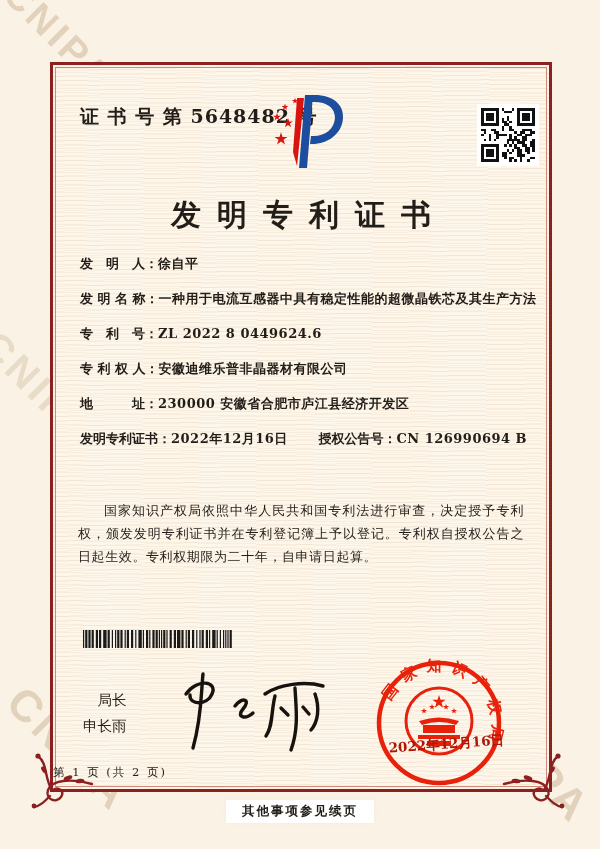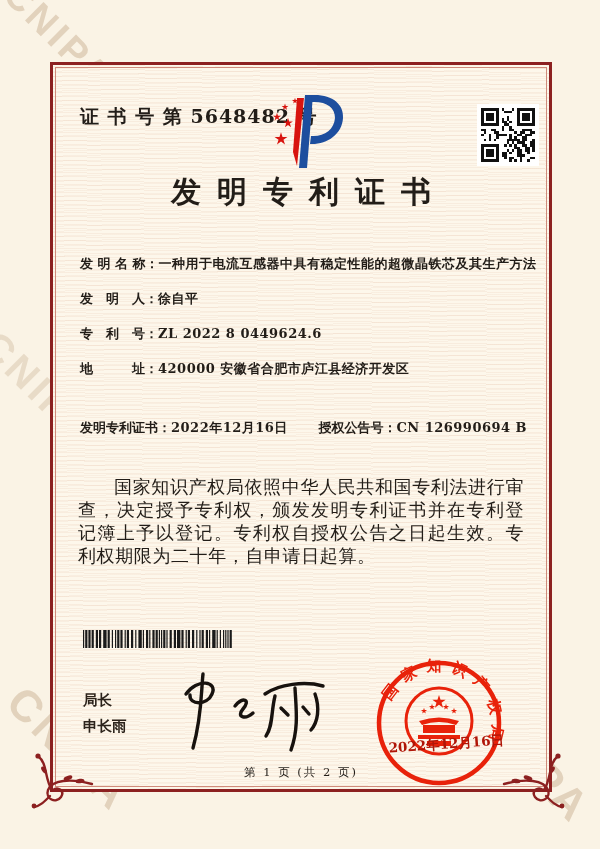--- a/index.html
+++ b/index.html
@@ -32,46 +32,46 @@
   }
   .frame-inner{position:absolute;inset:2px;border:1px solid #cf8a7a;pointer-events:none;}
 
   .cert-no{position:absolute;left:27px;top:39px;font-size:19px;font-weight:600;letter-spacing:1px;}
 
   .logo{position:absolute;left:201px;top:27px;width:92px;height:80px;}
   .qr{position:absolute;left:424px;top:39px;width:62px;height:62px;background:#fff;padding:4px;box-sizing:border-box;}
   .qr svg{display:block;width:100%;height:100%;}
 
   .title{
-    position:absolute;left:0;top:107px;width:100%;text-align:center;
+    position:absolute;left:0;top:130px;width:100%;text-align:center;
     font-size:30px;font-weight:600;letter-spacing:16px;text-indent:16px;
   }
 
   .fields{position:absolute;left:27px;top:190px;right:16px;}
   .frow{height:35px;white-space:nowrap;font-size:13px;font-weight:600;overflow:visible;}
   .flabel{display:inline-block;}
   .fvalue{letter-spacing:0.5px;}
-  .grant-second{margin-left:26px;margin-top:24px;}
+  .grant-second{margin-left:26px;}
 
   .legal{
-    position:absolute;left:25px;top:410px;width:446px;
-    font-size:18px;line-height:23px;text-align:justify;letter-spacing:0.6px;
+    position:absolute;left:25px;top:434px;width:446px;
+    font-size:13px;line-height:23px;text-align:justify;letter-spacing:0.6px;
   }
   .legal p{margin:0;text-indent:2em;}
 
   .barcode{position:absolute;left:30px;top:565px;width:156px;height:18px;}
   .barcode svg{display:block;width:100%;height:100%;}
 
-  .director{position:absolute;left:30px;top:622px;font-size:14.5px;font-weight:700;line-height:26px;color:#2c231b;}
+  .director{position:absolute;left:30px;top:622px;font-size:14.5px;font-weight:400;line-height:26px;color:#2c231b;text-align:right;}
   .sig{position:absolute;left:110px;top:593px;width:190px;height:98px;}
 
   .seal{position:absolute;left:318px;top:590px;width:136px;height:136px;}
   .seal svg{display:block;width:100%;height:100%;}
 
-  .page-info{position:absolute;left:0;top:700px;width:100%;text-align:center;font-size:11.5px;letter-spacing:2px;}
+  .page-info{position:absolute;left:0;top:700px;width:100%;font-size:11.5px;letter-spacing:2px;}
 
   .flourish{position:absolute;width:64px;height:60px;}
   .flourish-left{left:30px;top:750px;}
   .flourish-right{left:502px;top:750px;transform:scaleX(-1);}
 
   .footer-note{
     position:absolute;left:50%;top:800px;transform:translateX(-50%);
     background:#ffffff;padding:3px 16px;font-size:12.5px;font-weight:600;letter-spacing:2px;
     box-shadow:0 0 6px rgba(0,0,0,0.03);
   }
@@ -234,30 +234,33 @@
           <rect x="0" y="14" width="7" height="7" fill="#111"></rect>
           <rect x="1" y="15" width="5" height="5" fill="#fff"></rect>
           <rect x="2" y="16" width="3" height="3" fill="#111"></rect>
         </svg>
     </div>
 
     <div class="title">发明专利证书</div>
 
     <div class="fields">
       <div class="frow">
+        <span class="flabel">发　明　人：</span><span class="fvalue">徐自平</span>
+      </div>
+      <div class="frow">
         <span class="flabel">发 明 名 称：</span><span class="fvalue">一种用于电流互感器中具有稳定性能的超微晶铁芯及其生产方法</span>
       </div>
       <div class="frow">
-        <span class="flabel">发　明　人：</span><span class="fvalue">徐自平</span>
-      </div>
-      <div class="frow">
         <span class="flabel">专　利　号：</span><span class="fvalue">ZL 2022 8 0449624.6</span>
       </div>
       <div class="frow">
-        <span class="flabel">地　　　址：</span><span class="fvalue">420000 安徽省合肥市庐江县经济开发区</span>
+        <span class="flabel">专 利 权 人：</span><span class="fvalue">安徽迪维乐普非晶器材有限公司</span>
+      </div>
+      <div class="frow">
+        <span class="flabel">地　　　址：</span><span class="fvalue">230000 安徽省合肥市庐江县经济开发区</span>
       </div>
       <div class="frow">
         <span class="flabel">发明专利证书：</span><span class="fvalue">2022年12月16日</span>
         <span class="flabel grant-second">授权公告号：</span><span class="fvalue">CN 126990694 B</span>
       </div>
     </div>
 
     <div class="legal">
       <p>国家知识产权局依照中华人民共和国专利法进行审查，决定授予专利权，颁发发明专利证书并在专利登记簿上予以登记。专利权自授权公告之日起生效。专利权期限为二十年，自申请日起算。</p>
     </div>
@@ -389,13 +392,14 @@
       <g fill="#8c2020">
         <circle cx="8" cy="6" r="2.6"></circle>
         <circle cx="4" cy="56" r="2.4"></circle>
         <ellipse cx="38" cy="28" rx="4.5" ry="2.2" transform="rotate(-18 38 28)"></ellipse>
         <ellipse cx="50" cy="31" rx="4.5" ry="2.2" transform="rotate(-8 50 31)"></ellipse>
         <ellipse cx="14" cy="20" rx="4" ry="2" transform="rotate(55 14 20)"></ellipse>
       </g>
     </svg>
   </div>
 
+  <div class="footer-note">其他事项参见续页</div>
 </div>
 
 </body></html>

